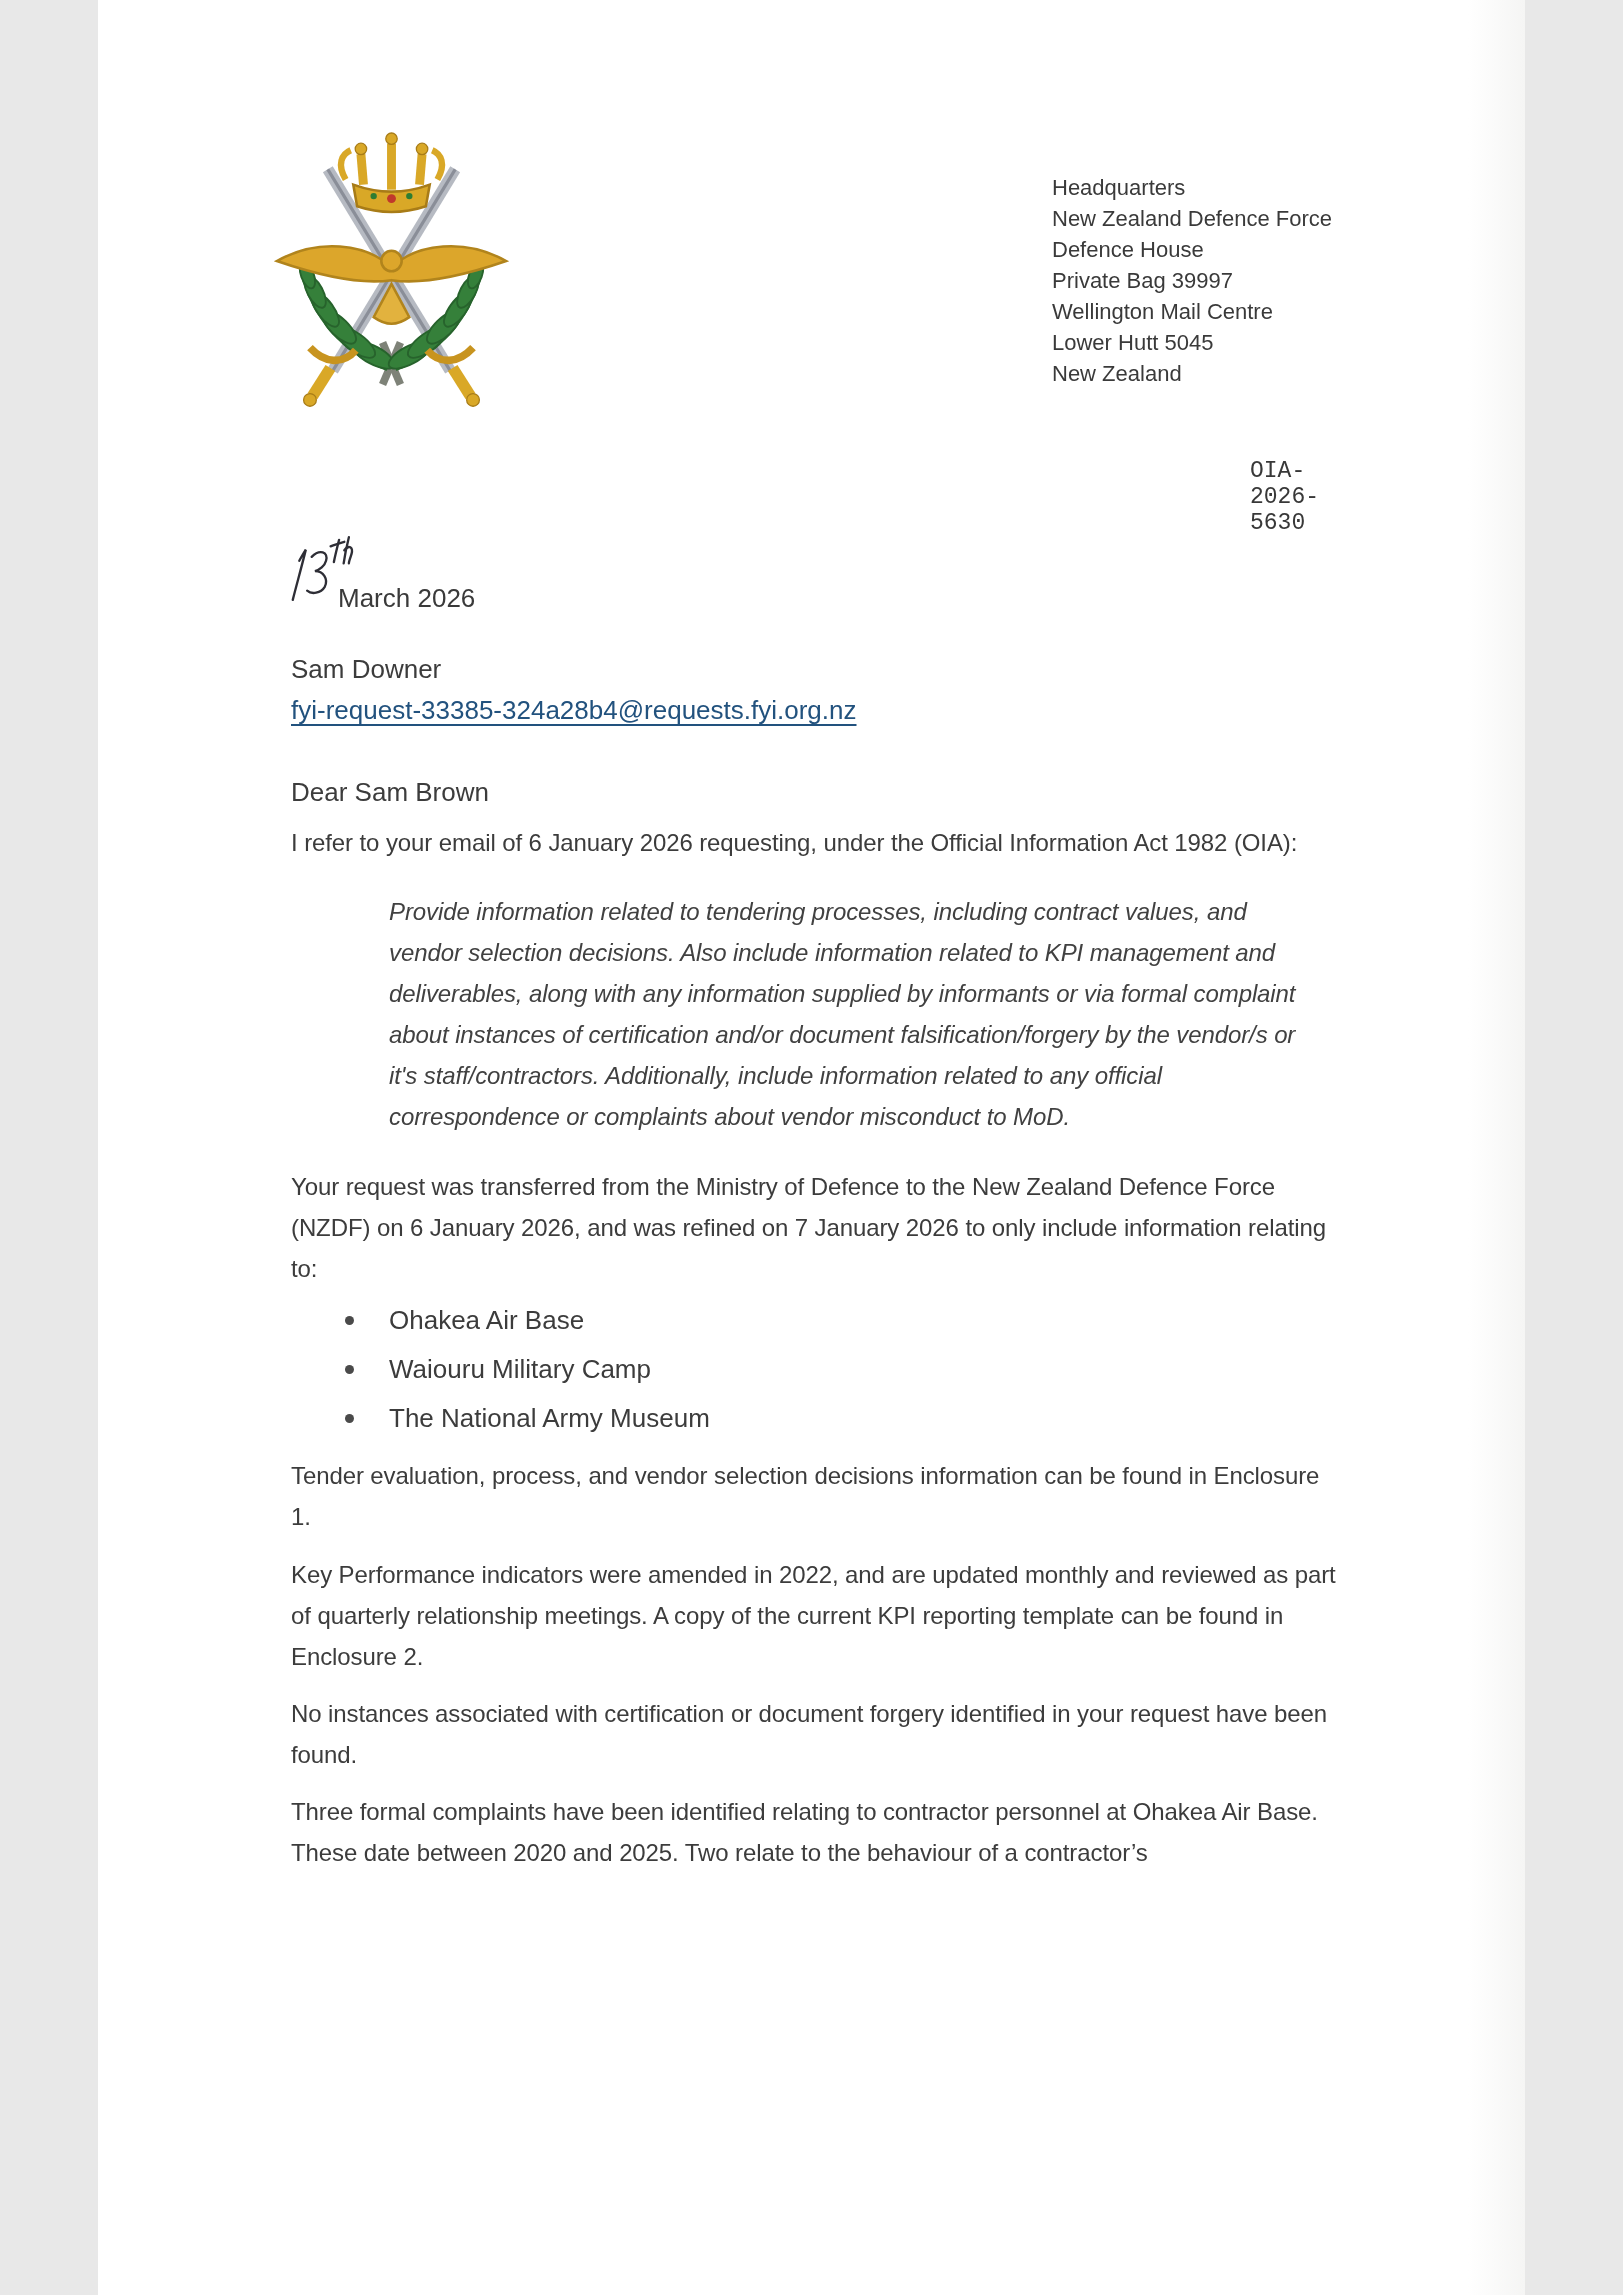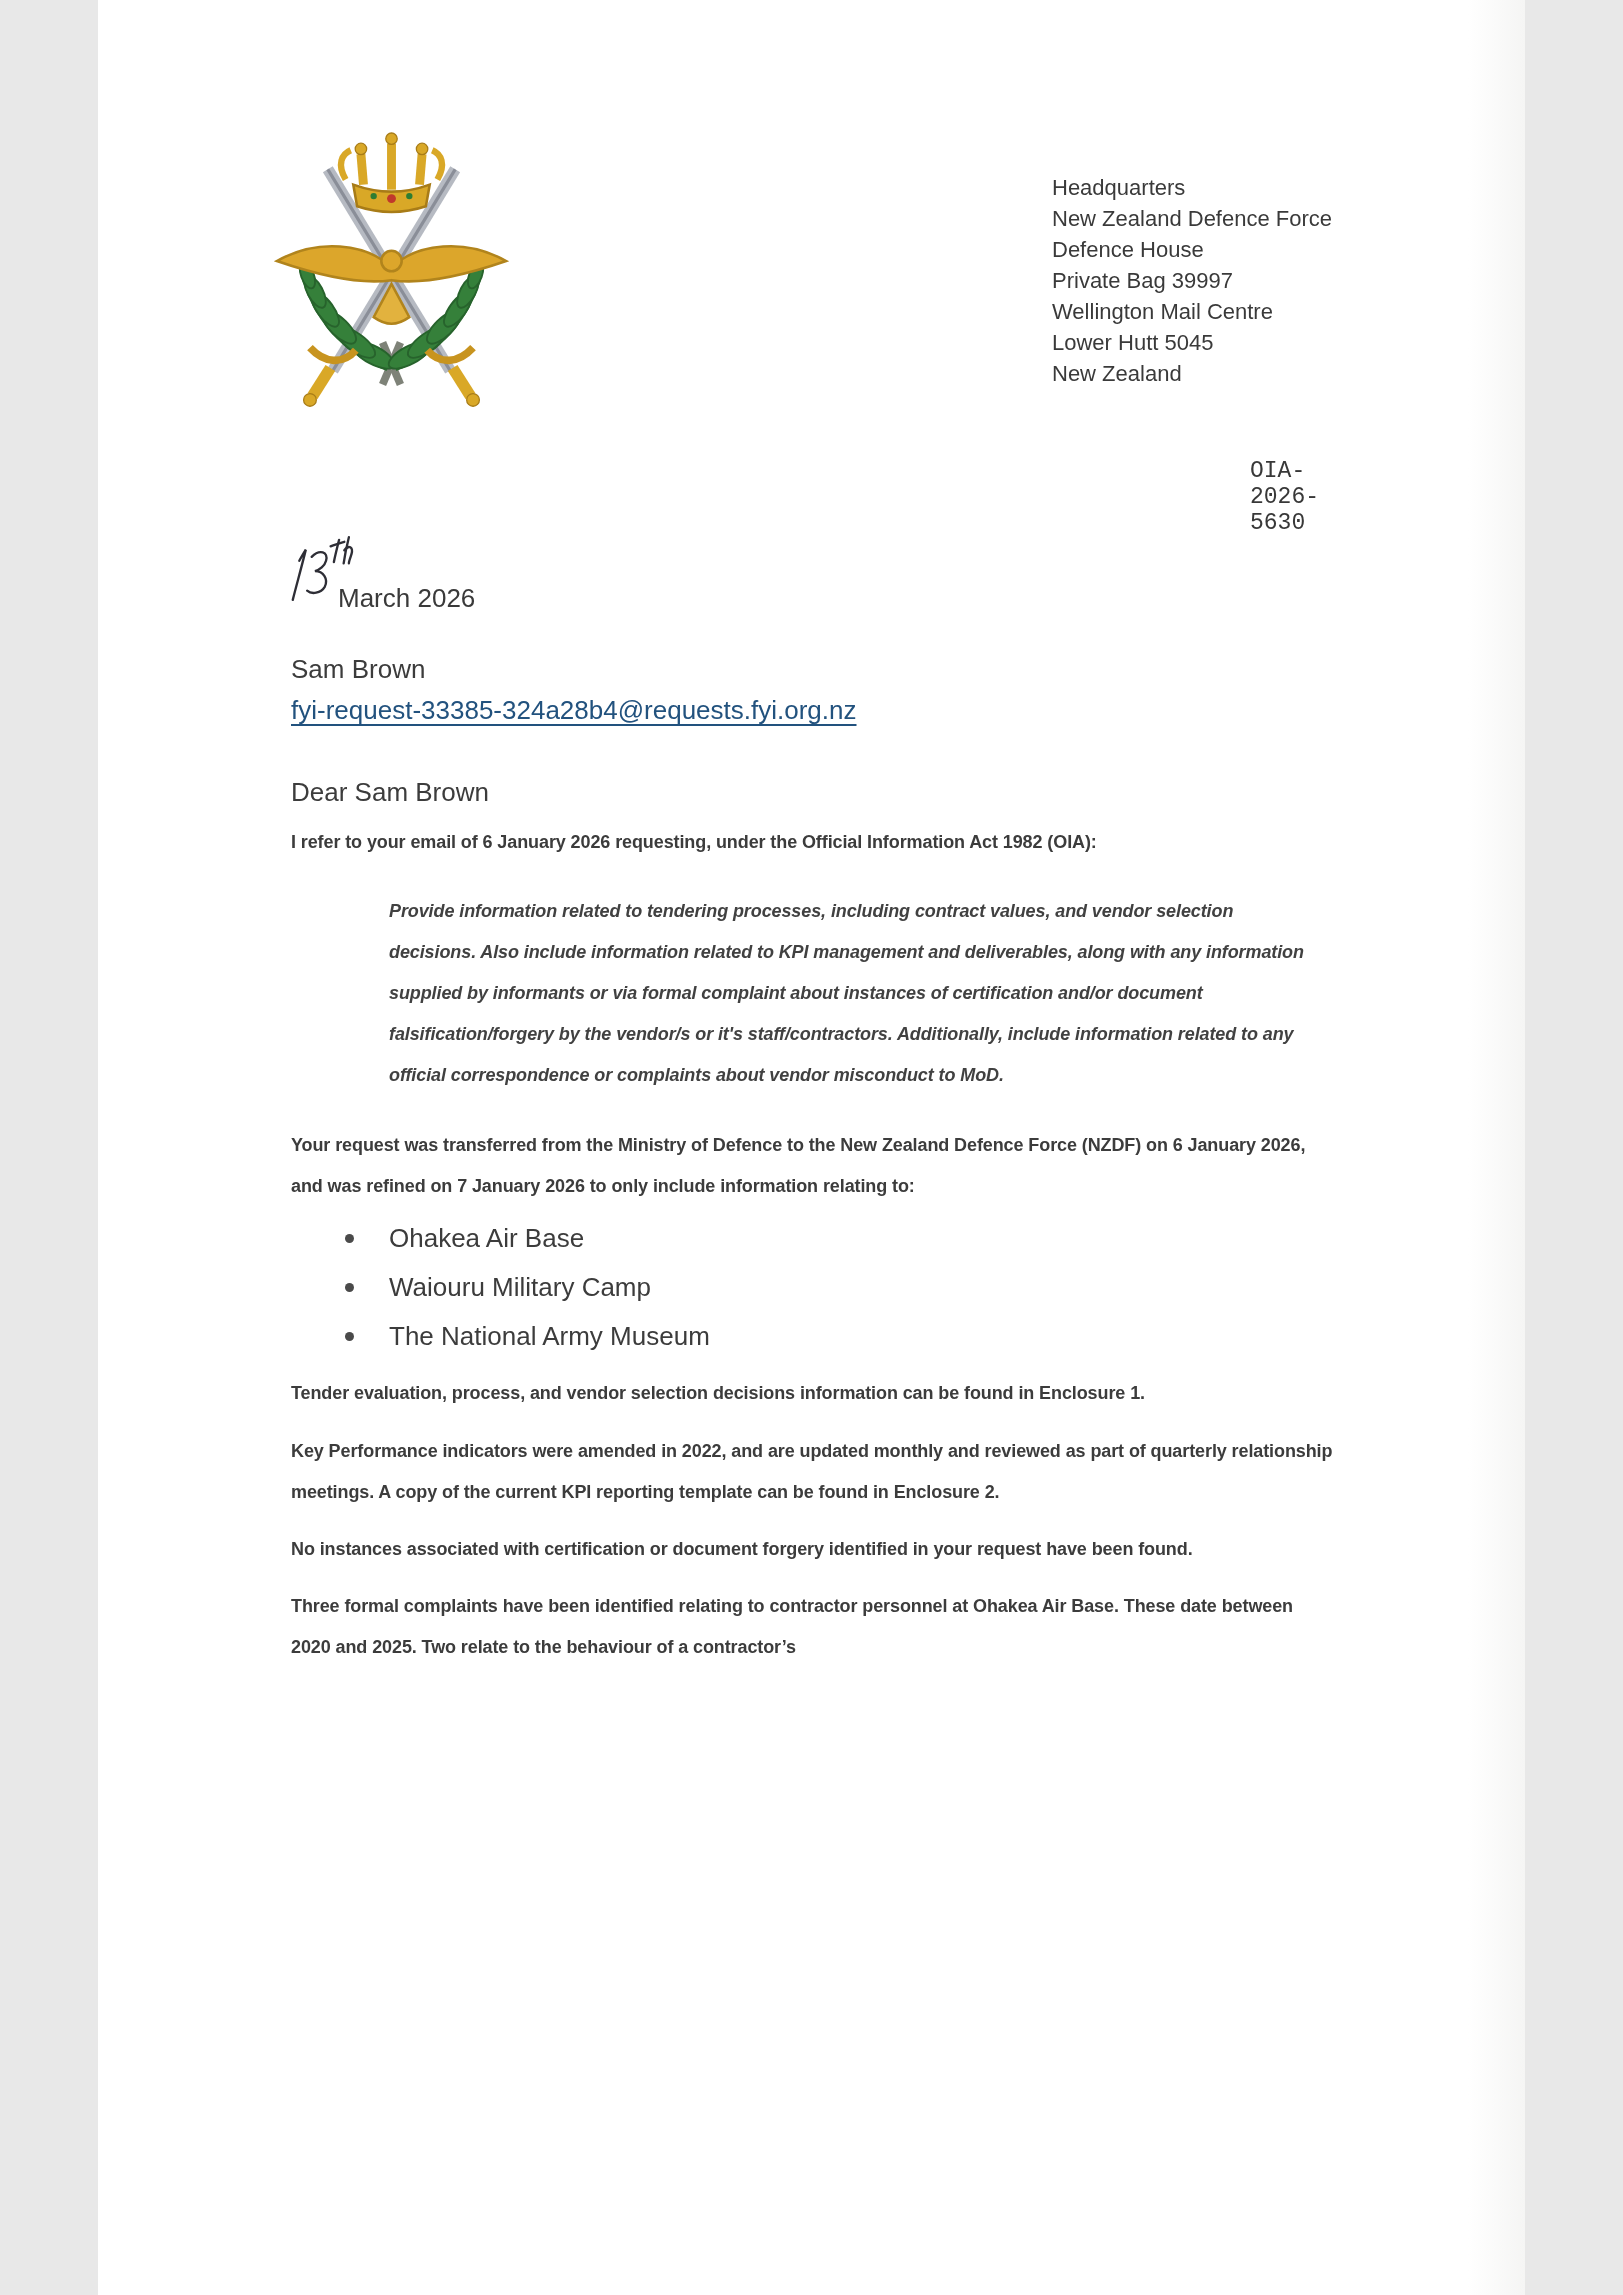--- a/index.html
+++ b/index.html
@@ -18,21 +18,21 @@
   .crest{margin-left:-27.5px;margin-top:-5.2px;}
   .address{width:285px;margin-top:41px;font-size:22px;line-height:31px;color:#3a3a3a;}
   .address div{white-space:nowrap;}
   .reference{margin-left:959px;margin-top:52px;font-size:23px;color:#383838;font-family:Liberation Mono, monospace;}
   .date-row{position:relative;height:76px;margin-top:0;}
   .hand{position:absolute;left:-11.8px;top:-3.9px;}
   .typed-date{position:absolute;left:47px;top:47px;font-size:26px;color:#3a3a3a;text-align:center;}
   .recipient{margin-top:37px;font-size:26px;line-height:41px;}
   .email a, .email span{color:#22527e;text-decoration:underline;text-decoration-thickness:2px;text-underline-offset:4.6px;}
   .salutation{margin-top:41px;font-size:26px;line-height:41px;}
-  p{margin:0;font-size:18px;line-height:41px;color:#3c3c3c;letter-spacing:-0.1px;font-weight:bold;}
+  p{margin:0;font-size:24px;line-height:41px;color:#3c3c3c;letter-spacing:-0.1px;}
   .intro{margin-top:9.2px;}
   .quote{margin:27.5px 18.3px 0 98px;font-style:italic;color:#414141;}
   .quote + .quote{margin-top:7px;text-align:right;}
   .transfer{margin-top:29px;}
   ul.bullets{list-style:none;margin:11.8px 0 0 0;padding:0;}
   ul.bullets li{position:relative;padding-left:98px;font-size:26px;line-height:41px;margin-bottom:7.8px;color:#3c3c3c;}
   ul.bullets li:last-child{margin-bottom:0;}
   .dot{position:absolute;left:54px;top:15.7px;width:9.2px;height:9.2px;border-radius:50%;background:#4a4a4a;}
   .para{margin-top:16.3px;}
   .first-after-list{margin-top:2.6px;}
@@ -126,21 +126,21 @@
 
           <path d="M107,8 C104,20 101,34 99,48"></path>
           <path d="M100,28 C107,19 114,23 111,34 C109,40 107,45 107,48"></path>
         </g>
       </svg>
     </span>
     <span class="typed-date">March 2026</span>
   </div>
 
   <div class="recipient">
-    <div>Sam Brown</div>
+    <div>Sam Downer</div>
     <div class="email">
       <a href="#">fyi-request-33385-324a28b4@requests.fyi.org.nz</a>
     </div>
   </div>
 
   <div class="salutation">Dear Sam Brown</div>
 
   <p class="intro">I refer to your email of 6 January 2026 requesting, under the Official Information Act 1982 (OIA):</p>
 
   <p class="quote">Provide information related to tendering processes, including contract values, and vendor selection decisions. Also include information related to KPI management and deliverables, along with any information supplied by informants or via formal complaint about instances of certification and/or document falsification/forgery by the vendor/s or it's staff/contractors. Additionally, include information related to any official correspondence or complaints about vendor misconduct to MoD.</p>

